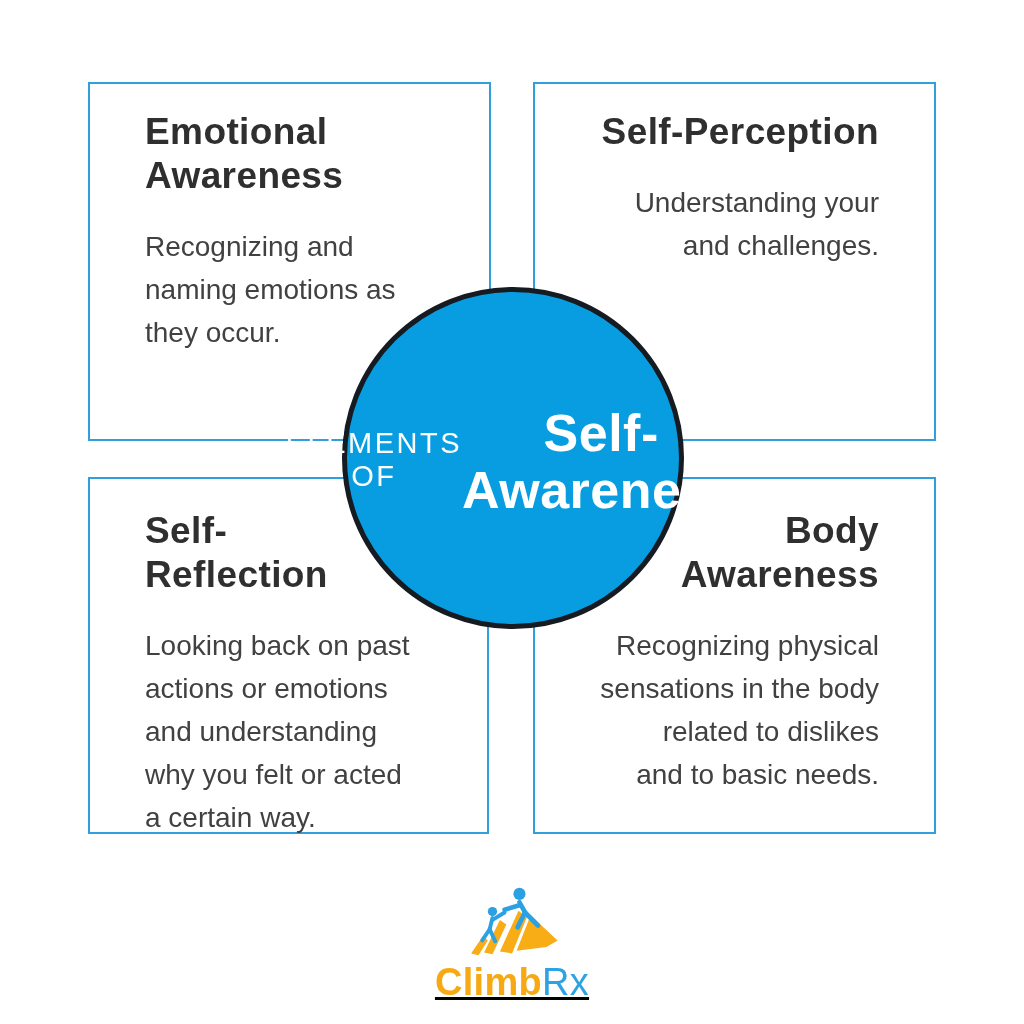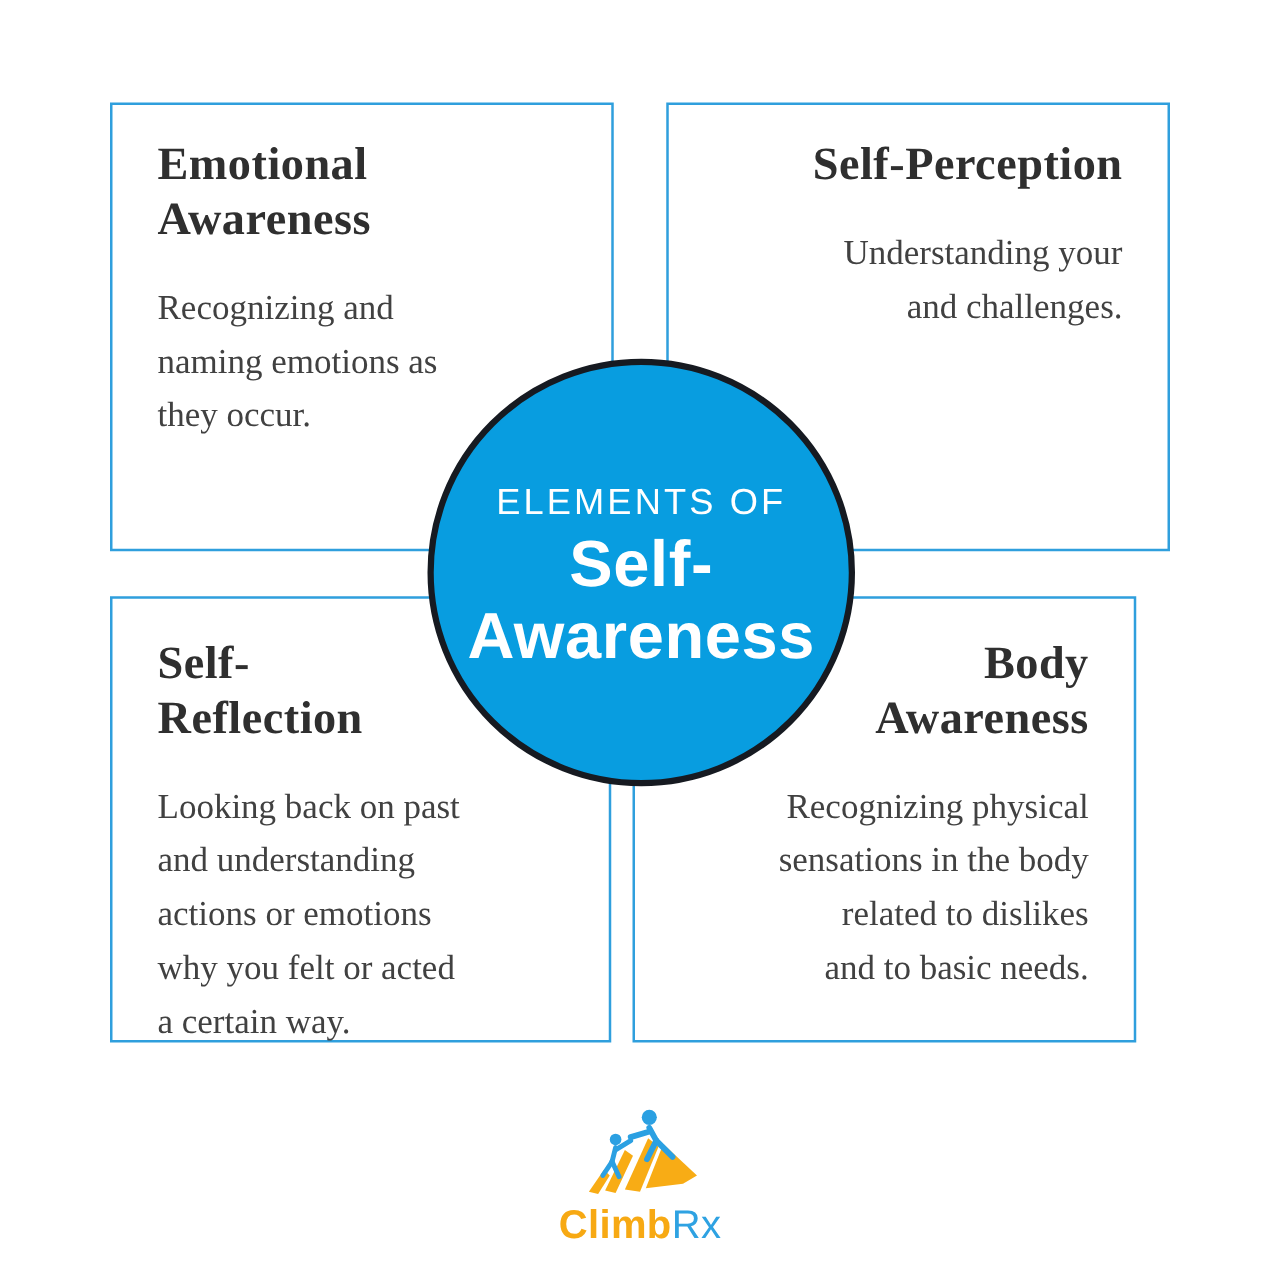--- a/index.html
+++ b/index.html
@@ -19,44 +19,43 @@
   .canvas{
     position:relative;
     width:1024px;height:1024px;
     background:var(--canvas-bg);
     overflow:hidden;
   }
   .quad{
     position:absolute;
     background:#fff;
     border:2px solid var(--box-border);
-    padding:26px 36px;
-    font-family:Liberation Serif, serif;
+    padding:26px 55px;
   }
   .quad.tl{left:88px;top:82px;width:403px;height:359px;text-align:left;}
   .quad.tr{left:533px;top:82px;width:403px;height:359px;text-align:right;}
   .quad.bl{left:88px;top:477px;width:401px;height:357px;text-align:left;padding-top:30px;}
-  .quad.br{left:506px;top:477px;width:403px;height:357px;text-align:right;padding-top:30px;}
+  .quad.br{left:533px;top:477px;width:403px;height:357px;text-align:right;padding-top:30px;}
   .quad h2{
     font-size:37px;line-height:44px;font-weight:700;
     color:var(--heading-text);letter-spacing:.4px;
     margin:0 0 27px 0;
   }
   .quad h2 span{display:block;}
   .quad .body{font-size:28px;line-height:43px;color:var(--body-text);}
   .quad .body span{display:block;}
 
   .center-circle{
     position:absolute;
     left:342px;top:287px;width:342px;height:342px;
     background:var(--circle-fill);
     border:5px solid var(--circle-border);
     border-radius:50%;
     z-index:5;
-    display:flex;flex-direction:column;
+    display:flex;flex-direction:row;
     align-items:center;justify-content:center;
     text-align:center;color:var(--center-text);
     padding-top:8px;
   }
   .center-circle .eyebrow{
     font-size:29px;font-weight:400;letter-spacing:2.5px;
     margin-bottom:5px;
   }
   .center-circle .big{
     font-size:52px;font-weight:700;line-height:57px;letter-spacing:.5px;
@@ -64,21 +63,21 @@
   .center-circle .big span{display:block;}
 
   .logo{
     position:absolute;left:0;right:0;top:879px;
     display:flex;flex-direction:column;align-items:center;
     z-index:2;
   }
   .logo svg{display:block;}
   .logo .wordmark{
     margin-top:2px;
-    font-size:32px;letter-spacing:.3px;
+    font-size:38px;letter-spacing:.3px;text-decoration:underline;
   }
   .logo .wordmark .climb{color:var(--logo-gold);font-weight:700;}
   .logo .wordmark .rx{color:var(--logo-blue);font-weight:500;}
 </style>
 </head>
 <body>
 
 <div class="canvas">
 
   <section class="quad tl">
@@ -103,22 +102,22 @@
     </div>
   </section>
 
   <section class="quad bl">
     <h2>
       <span>Self-</span>
       <span>Reflection</span>
     </h2>
     <div class="body">
       <span>Looking back on past</span>
+      <span>actions or emotions</span>
       <span>and understanding</span>
-      <span>actions or emotions</span>
       <span>why you felt or acted</span>
       <span>a certain way.</span>
     </div>
   </section>
 
   <section class="quad br">
     <h2>
       <span>Body</span>
       <span>Awareness</span>
     </h2>

